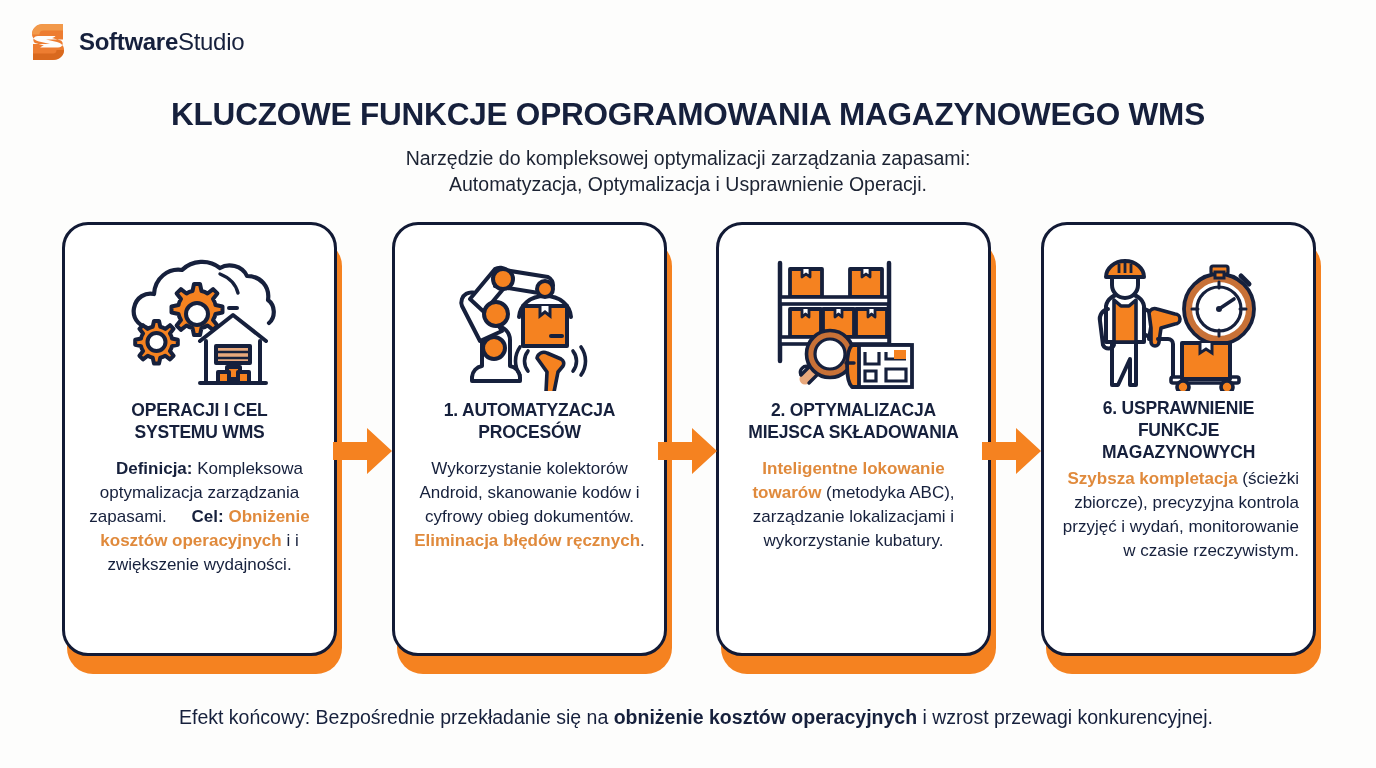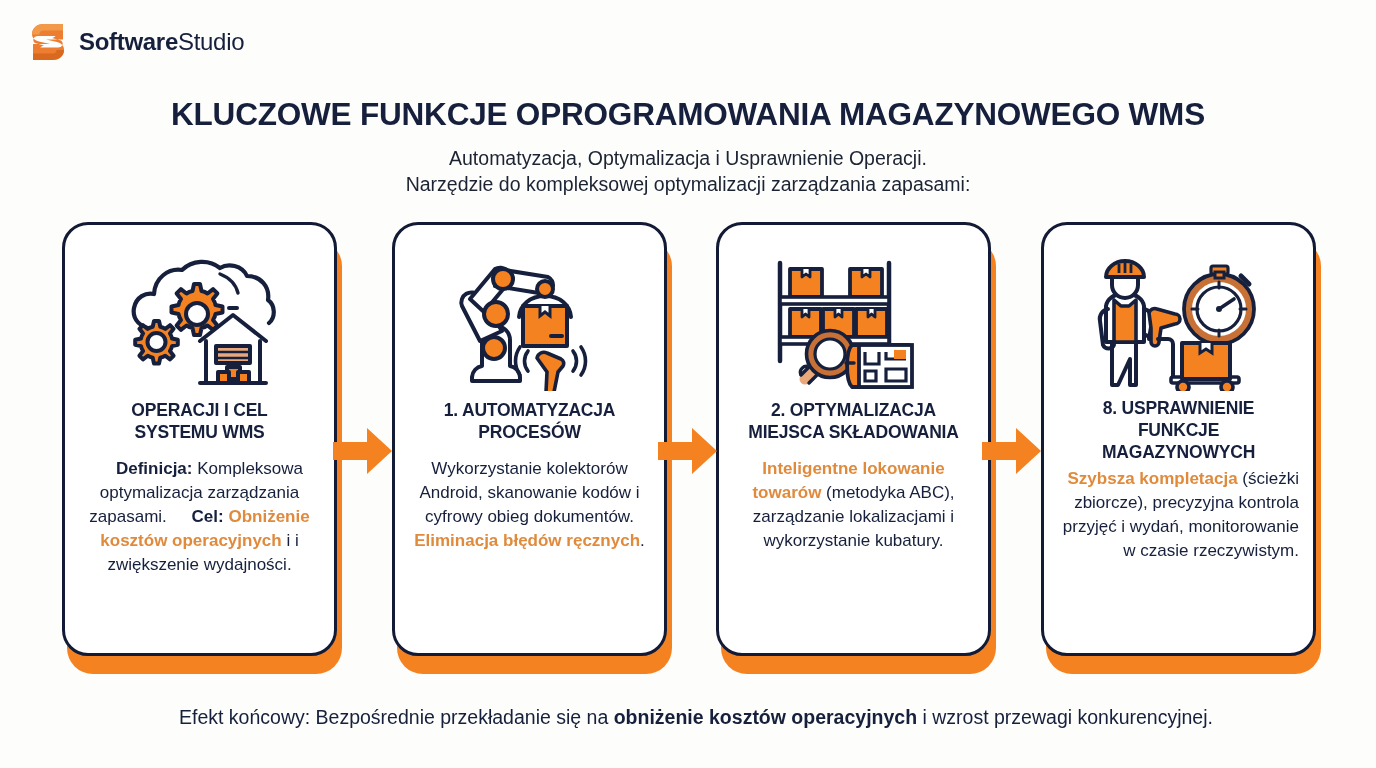--- a/index.html
+++ b/index.html
@@ -184,22 +184,22 @@
         <path d="M3 38 L22 38 C30 38 34 33.5 34 28 L26.5 28 C26.5 31 24.5 31.5 21.5 31.5 L3 31.5 Z" fill="#D9691E"></path>
       </svg>
     </span>
     <span class="logo-text">
       <span class="lt-bold">Software</span><span class="lt-light">Studio</span>
     </span>
   </div>
 
   <div class="title">KLUCZOWE FUNKCJE OPROGRAMOWANIA MAGAZYNOWEGO WMS</div>
   <div class="subtitle">
+    <div>Narzędzie do kompleksowej optymalizacji zarządzania zapasami:</div>
     <div>Automatyzacja, Optymalizacja i Usprawnienie Operacji.</div>
-    <div>Narzędzie do kompleksowej optymalizacji zarządzania zapasami:</div>
   </div>
 
   <div class="cards">
 
     <div class="card-slot s1">
       <div class="card-shadow"></div>
       <div class="card c1">
         <div class="card-icon">
           <svg width="180" height="140" viewBox="0 0 180 140">
             <g fill="none" stroke="#16203c" stroke-width="4.2" stroke-linecap="round" stroke-linejoin="round">
@@ -410,21 +410,21 @@
               <path d="M72 88 L82 88 a5 5 0 0 1 5 5 L87 130 L146 130" fill="none" stroke="#16203c" stroke-width="4" stroke-linecap="round" stroke-linejoin="round"></path>
               <rect x="85" y="126" width="68" height="6" rx="2" fill="#ffffff" stroke="#16203c" stroke-width="3.6"></rect>
               <rect x="96" y="92" width="48" height="36" fill="#F58220" stroke="#16203c" stroke-width="4" stroke-linejoin="round"></rect>
               <path d="M114 92 L114 102 L120 98 L126 102 L126 92" fill="#ffffff" stroke="#16203c" stroke-width="3"></path>
               <circle cx="97" cy="136" r="6" fill="#F58220" stroke="#16203c" stroke-width="3.6"></circle>
               <circle cx="141" cy="136" r="6" fill="#F58220" stroke="#16203c" stroke-width="3.6"></circle>
             </g>
           </svg>
         </div>
         <div class="card-heading">
-          <div>8. USPRAWNIENIE</div>
+          <div>6. USPRAWNIENIE</div>
           <div>FUNKCJE</div>
           <div>MAGAZYNOWYCH</div>
         </div>
         <div class="card-body">
           <span><span class="hl">Szybsza kompletacja</span><span> (ścieżki zbiorcze), precyzyjna kontrola przyjęć i wydań, monitorowanie w czasie rzeczywistym.</span></span>
         </div>
       </div>
     </div>
 
   </div>

